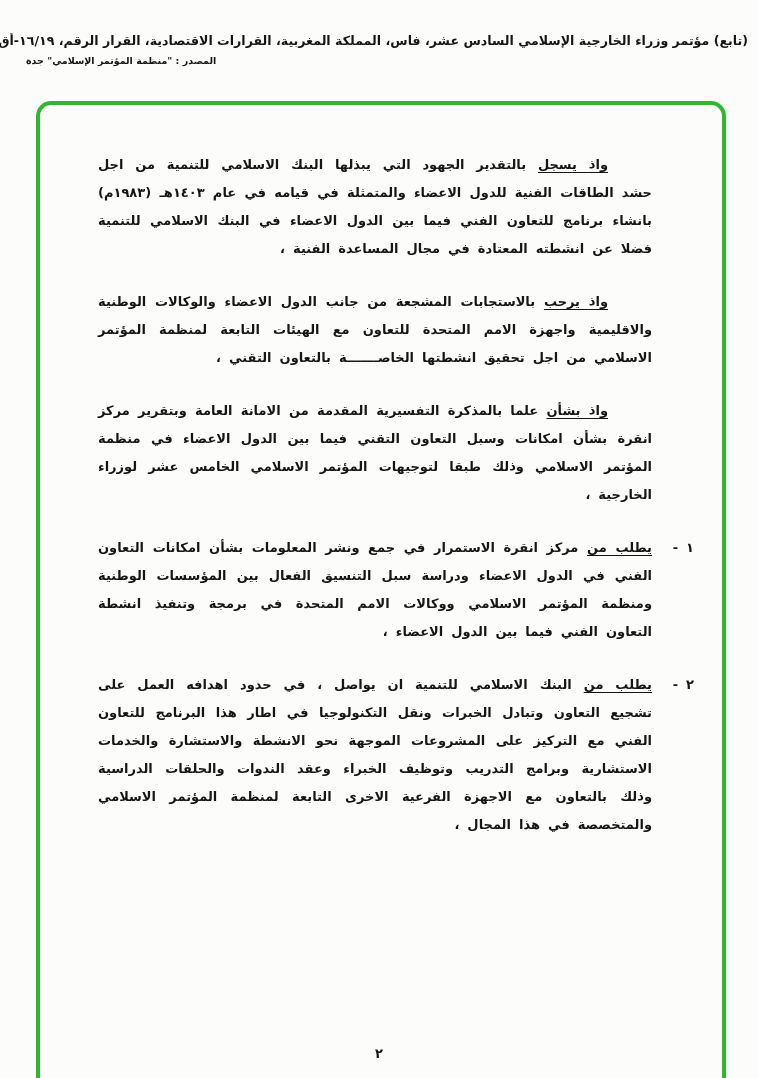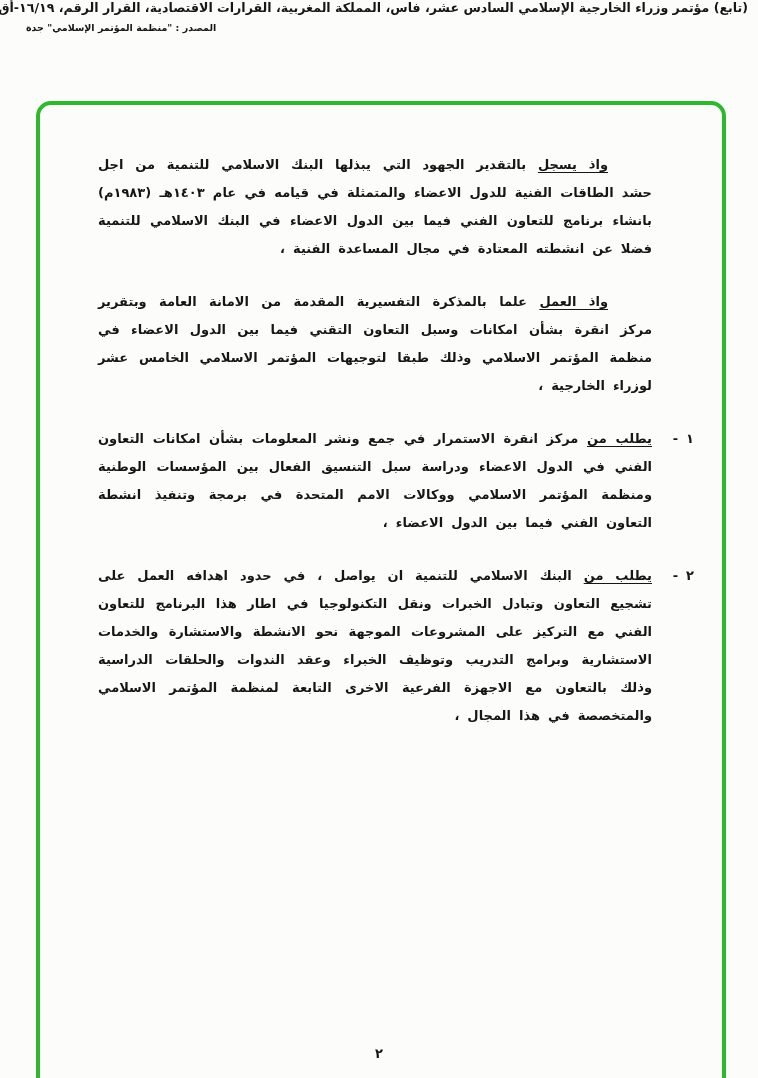--- a/index.html
+++ b/index.html
@@ -5,21 +5,21 @@
   html, body { margin: 0; padding: 0; }
   body {
     width: 758px;
     height: 1078px;
     background: #fcfcfa;
     font-family: "DejaVu Sans", sans-serif;
     color: #161616;
     position: relative;
     overflow: hidden;
   }
-  .doc-header { direction: rtl; }
+  .doc-header { direction: rtl; padding-top: 33px; }
   .doc-title {
     font-size: 12.6px;
     font-weight: bold;
     text-align: center;
     white-space: nowrap;
     overflow: hidden;
     padding: 0 10px;
   }
   .doc-source {
     direction: rtl;
@@ -80,21 +80,22 @@
 <body style="color: rgb(22, 22, 22);">
 
 <header class="doc-header">
   <div class="doc-title">(تابع) مؤتمر وزراء الخارجية الإسلامي السادس عشر، فاس، المملكة المغربية، القرارات الاقتصادية، القرار الرقم، ١٦/١٩-أق</div>
   <div class="doc-source">المصدر : "منظمة المؤتمر الإسلامي" جدة</div>
 </header>
 
 <div class="frame" style="border-color: rgb(46, 184, 46);">
   <div class="content">
       <p class="para"><span class="lead">واذ يسجل</span>&nbsp;بالتقدير الجهود التي يبذلها البنك الاسلامي للتنمية من اجل حشد الطاقات الفنية للدول الاعضاء والمتمثلة في قيامه في عام ١٤٠٣هـ (١٩٨٣م) بانشاء برنامج للتعاون الفني فيما بين الدول الاعضاء في البنك الاسلامي للتنمية فضلا عن انشطته المعتادة في مجال المساعدة الفنية ،</p>
-      <p class="para"><span class="lead">واذ العمل</span>&nbsp;علما بالمذكرة التفسيرية المقدمة من الامانة العامة وبتقرير مركز انقرة بشأن امكانات وسبل التعاون التقني فيما بين الدول الاعضاء في منظمة المؤتمر الاسلامي وذلك طبقا لتوجيهات المؤتمر الاسلامي الخامس عشر لوزراء الخارجية ،</p>
+      <p class="para"><span class="lead">واذ يرحب</span>&nbsp;بالاستجابات المشجعة من جانب الدول الاعضاء والوكالات الوطنية والاقليمية واجهزة الامم المتحدة للتعاون مع الهيئات التابعة لمنظمة المؤتمر الاسلامي من اجل تحقيق انشطتها الخاصـــــــة بالتعاون التقني ،</p>
+      <p class="para"><span class="lead">واذ بشأن</span>&nbsp;علما بالمذكرة التفسيرية المقدمة من الامانة العامة وبتقرير مركز انقرة بشأن امكانات وسبل التعاون التقني فيما بين الدول الاعضاء في منظمة المؤتمر الاسلامي وذلك طبقا لتوجيهات المؤتمر الاسلامي الخامس عشر لوزراء الخارجية ،</p>
       <p class="para numbered"><span class="item-number">١ -</span><span class="lead">يطلب من</span>&nbsp;مركز انقرة الاستمرار في جمع ونشر المعلومات بشأن امكانات التعاون الفني في الدول الاعضاء ودراسة سبل التنسيق الفعال بين المؤسسات الوطنية ومنظمة المؤتمر الاسلامي ووكالات الامم المتحدة في برمجة وتنفيذ انشطة التعاون الفني فيما بين الدول الاعضاء ،</p>
       <p class="para numbered"><span class="item-number">٢ -</span><span class="lead">يطلب من</span>&nbsp;البنك الاسلامي للتنمية ان يواصل ، في حدود اهدافه العمل على تشجيع التعاون وتبادل الخبرات ونقل التكنولوجيا في اطار هذا البرنامج للتعاون الفني مع التركيز على المشروعات الموجهة نحو الانشطة والاستشارة والخدمات الاستشارية وبرامج التدريب وتوظيف الخبراء وعقد الندوات والحلقات الدراسية وذلك بالتعاون مع الاجهزة الفرعية الاخرى التابعة لمنظمة المؤتمر الاسلامي والمتخصصة في هذا المجال ،</p>
     </div>
 </div>
 
 <footer class="doc-footer">
   <span class="page-number">٢</span>
 </footer>
 
 </body></html>

